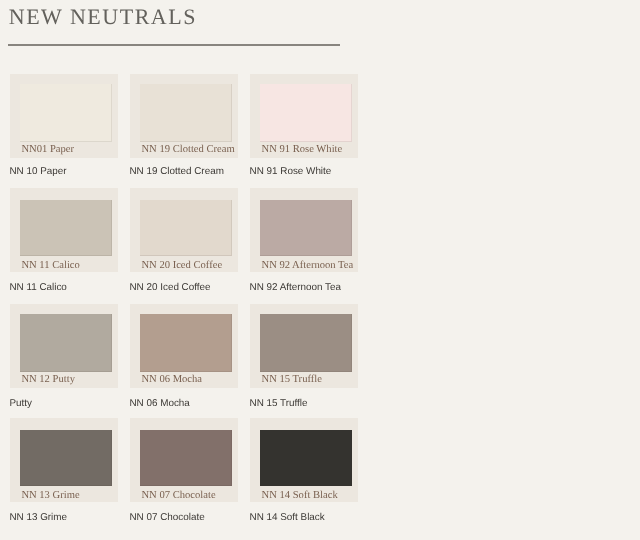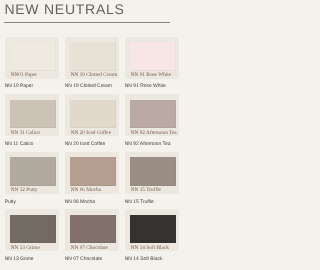--- a/index.html
+++ b/index.html
@@ -7,24 +7,25 @@
     width:185px;height:270px;overflow:hidden;
     background:#f4f2ed;
     font-family:"Liberation Sans", sans-serif;
     -webkit-font-smoothing:antialiased;
     text-rendering:geometricPrecision;
   }
   .page{position:relative;width:185px;height:270px;transform:translateZ(0);}
 
   .title{
     position:absolute;left:4.4px;top:5.4px;
-    font-size:14px;line-height:9px;
+    font-size:11px;line-height:9px;
     letter-spacing:0.75px;
     color:#63615c;
     white-space:nowrap;
+    font-family:Liberation Serif, serif;
   }
   .rule{
     position:absolute;left:4.4px;top:21.7px;
     width:165.2px;height:1.1px;background:#88857f;
   }
 
   .grid{
     position:absolute;left:4.8px;top:36.8px;
     width:174.7px;
     display:grid;

